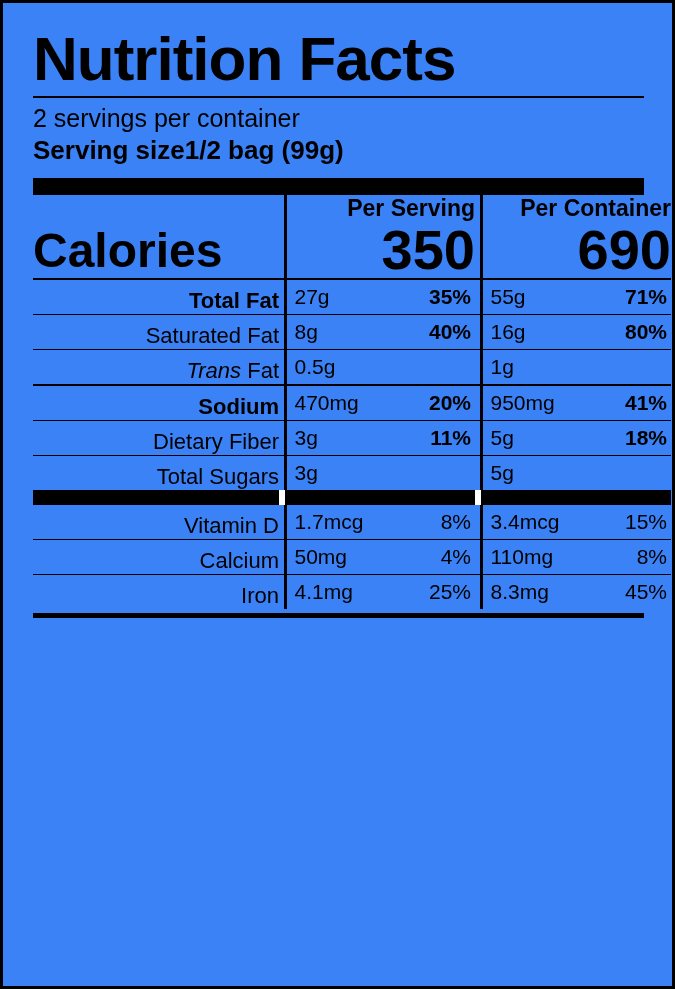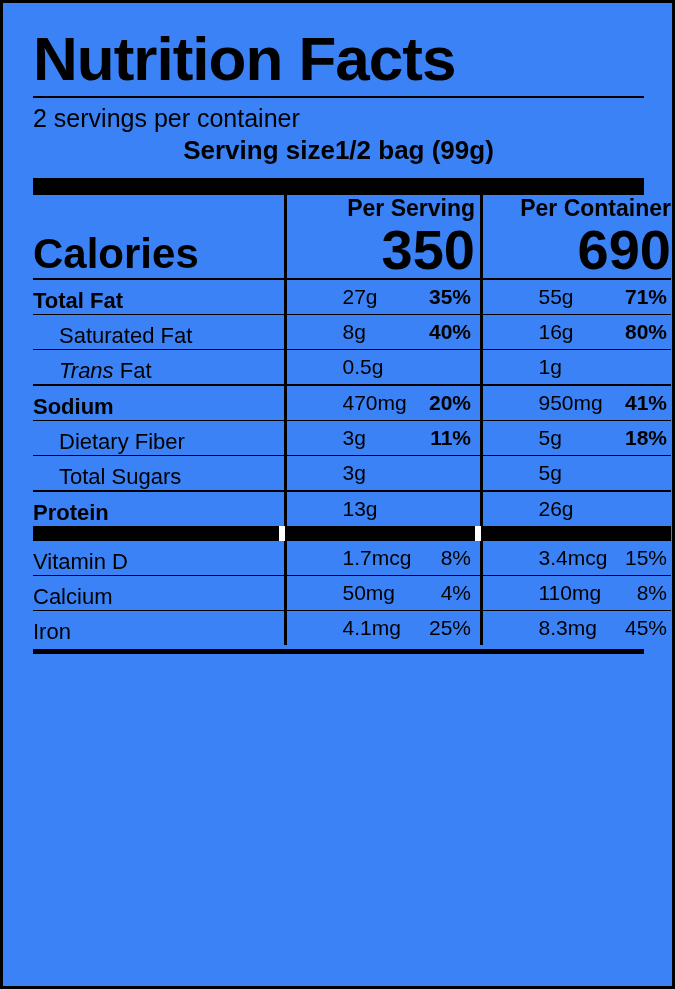--- a/index.html
+++ b/index.html
@@ -51,21 +51,21 @@
   }
 
   
   .servings {
     font-size: 25px;
     line-height: 1.15;
     margin: 0 0 2px 0;
   }
   .serving-row {
     display: flex;
-    justify-content: center;
+    justify-content: flex-start;
     align-items: baseline;
     font-size: 26px;
     font-weight: bold;
     margin: 0 0 12px 0;
   }
 
   
   table.nf {
     width: 100%;
     border-collapse: collapse;
@@ -86,21 +86,21 @@
   }
 
   .hdr-label {
     font-size: 23px;
     font-weight: bold;
     text-align: right;
     padding: 0 4px 2px 8px;
   }
 
   .calories-label {
-    font-size: 42px;
+    font-size: 48px;
     font-weight: bold;
     padding-bottom: 4px;
   }
   .calories-num {
     font-size: 56px;
     font-weight: bold;
     text-align: right;
     line-height: 1;
     padding: 0 4px 2px 8px;
   }
@@ -111,37 +111,37 @@
     padding: 2px 4px 3px 8px;
   }
 
   .row-line td { border-top: 2px solid #000; }
   .row-line-thin td { border-top: 1.5px solid #000; }
 
   .nutrient {
     font-size: 22px;
     font-weight: bold;
     padding: 5px 0 5px 2px;
+    text-align: right;
   }
   .nutrient.sub {
     font-weight: normal;
     padding-left: 26px;
   }
   .nutrient.sub2 {
     font-weight: normal;
     padding-left: 50px;
   }
   .nutrient .ital { font-style: italic; }
 
   .amt {
     font-size: 21px;
     padding: 5px 4px 5px 8px;
     text-align: left;
     white-space: nowrap;
-    margin-left: 48px;
   }
   .pct {
     font-size: 21px;
     font-weight: bold;
     text-align: right;
     padding: 5px 4px 5px 2px;
     white-space: nowrap;
   }
   .amtwrap {
     display: flex;
@@ -319,37 +319,20 @@
           <td></td>
           <td class="vline">
             <div class="amtwrap">
               <span class="amt">5g</span>
               <span class="pct"></span>
             </div>
           </td>
         </tr>
 
 
-        <tr class="row-line">
-          <td class="nutrient">Protein</td>
-          <td></td>
-          <td class="vline">
-            <div class="amtwrap">
-              <span class="amt">13g</span>
-              <span class="pct"></span>
-            </div>
-          </td>
-          <td></td>
-          <td class="vline">
-            <div class="amtwrap">
-              <span class="amt">26g</span>
-              <span class="pct"></span>
-            </div>
-          </td>
-        </tr>
 
         <tr class="blackbar">
           <td></td>
           <td class="spacer"></td>
           <td></td>
           <td class="spacer"></td>
           <td></td>
         </tr>
 
         <tr class="vitamin">

